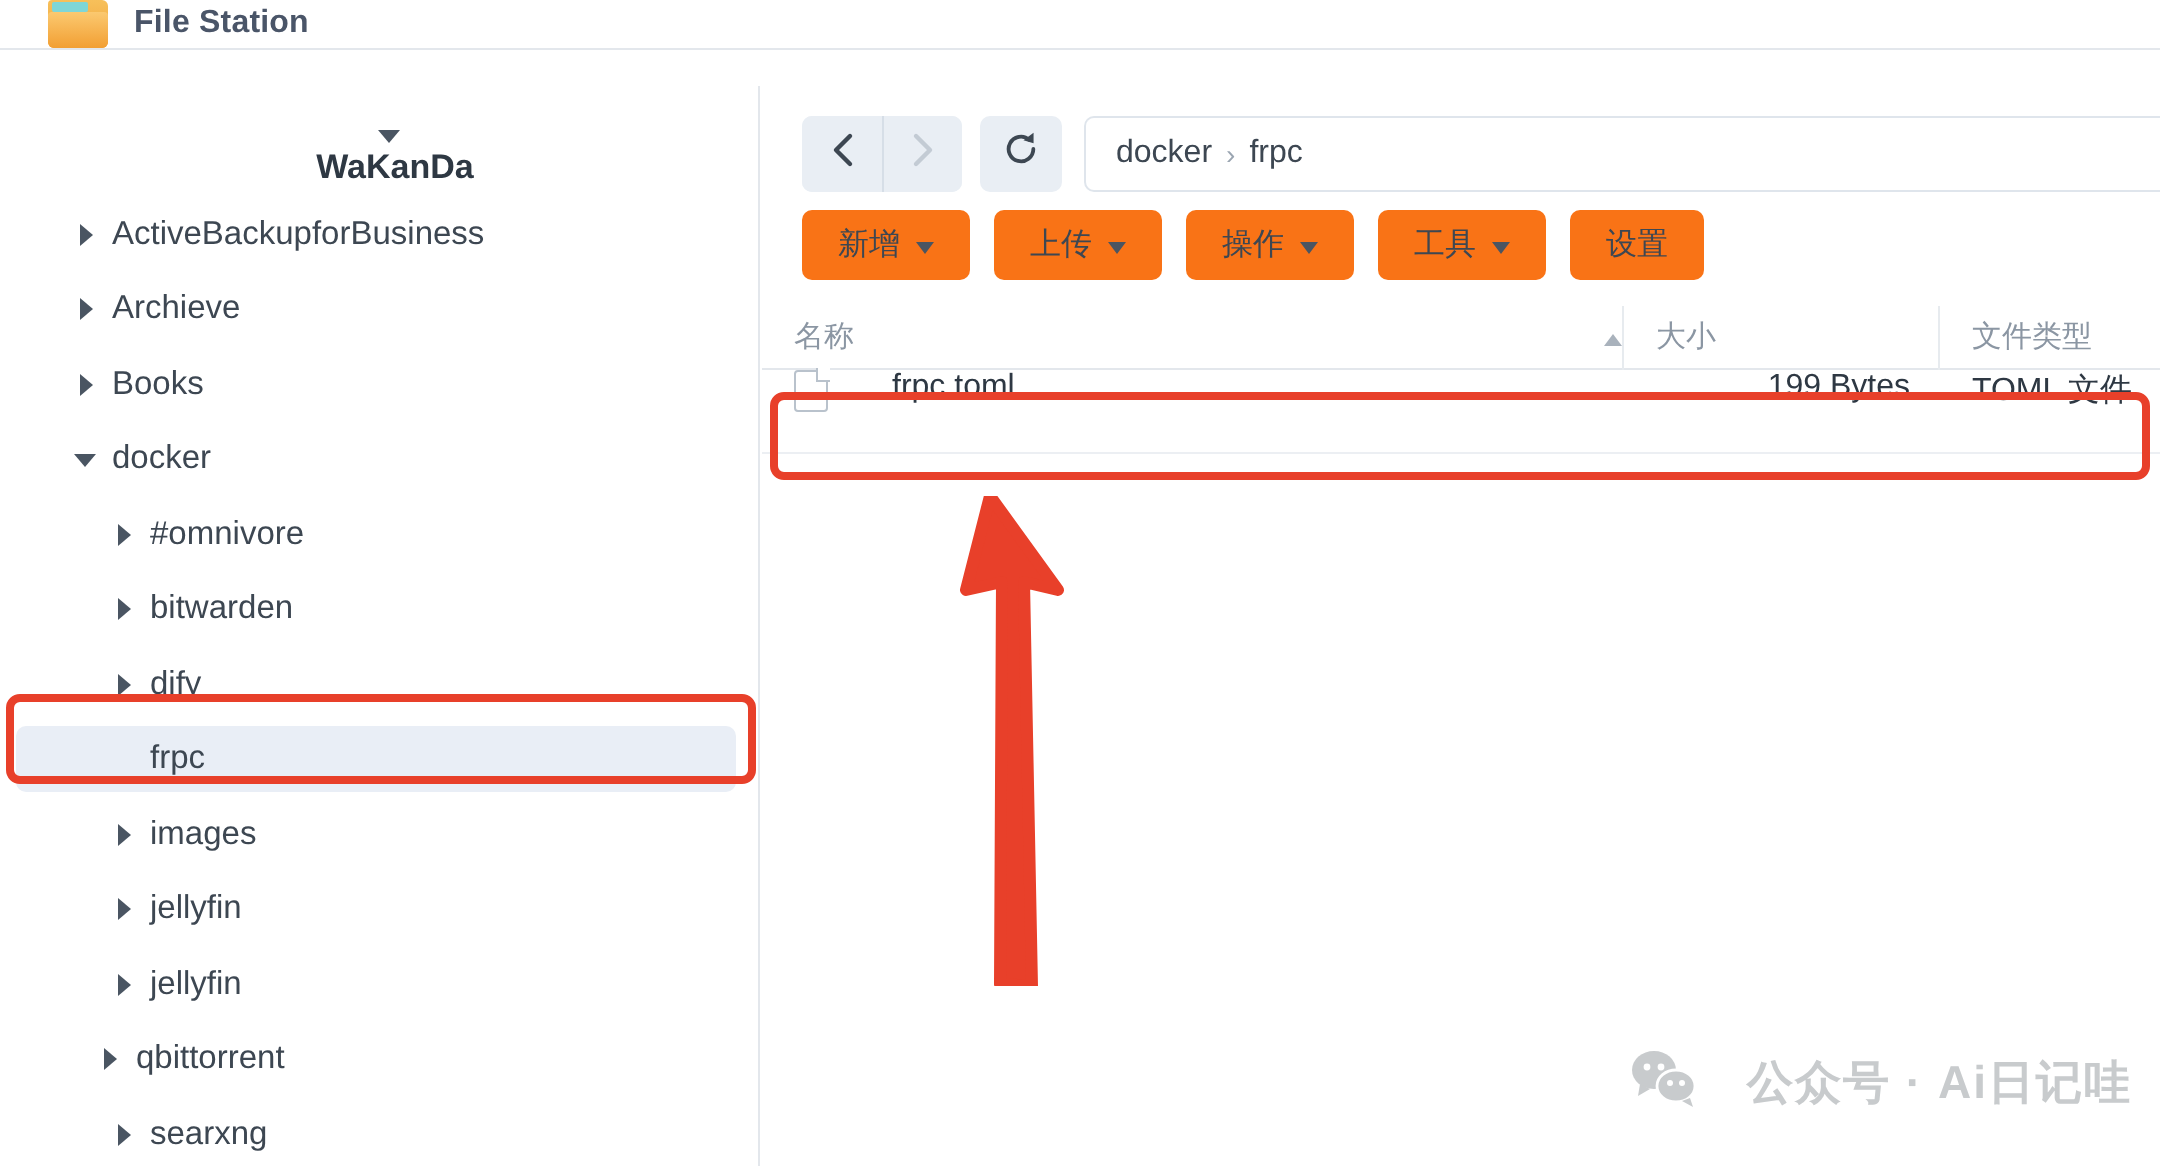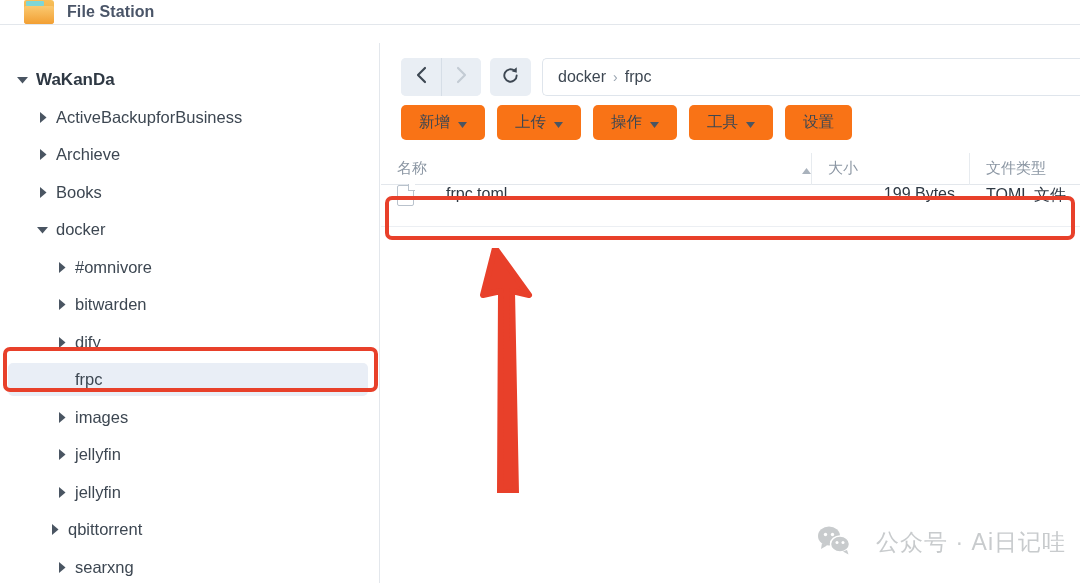--- a/index.html
+++ b/index.html
@@ -297,20 +297,21 @@
 
   
   .watermark {
     position: absolute;
     right: 14px;
     bottom: 24px;
     display: flex;
     align-items: center;
     gap: 25px;
     z-index: 4;
+    font-weight: bold;
   }
   .wm-text {
     font-size: 23px;
     color: #c8cbcd;
     letter-spacing: 1px;
     white-space: nowrap;
   }
 </style>
 </head>
 <body>
@@ -321,21 +322,21 @@
     <div class="app-icon">
       <div class="folder-back"></div>
       <div class="folder-tab"></div>
       <div class="folder-front"></div>
     </div>
     <div class="app-title">File Station</div>
   </div>
 
   <div class="sidebar">
     <div id="tree">
-        <div class="tree-row row-rel lvl0" style="position: relative;">
+        <div class="tree-row row-rel lvl0" style="position: relative; flex-direction: column;">
           <span class="caret">
             <svg width="11" height="8" viewBox="0 0 11 8">
               <polygon points="0,1 11,1 5.5,7.5" fill="#4a5562"></polygon>
             </svg>
           </span>
           <span class="tree-label">WaKanDa</span>
         </div>
         <div class="tree-row row-rel lvl1" style="position: relative;">
           <span class="caret">
             <svg width="8" height="11" viewBox="0 0 8 11">

